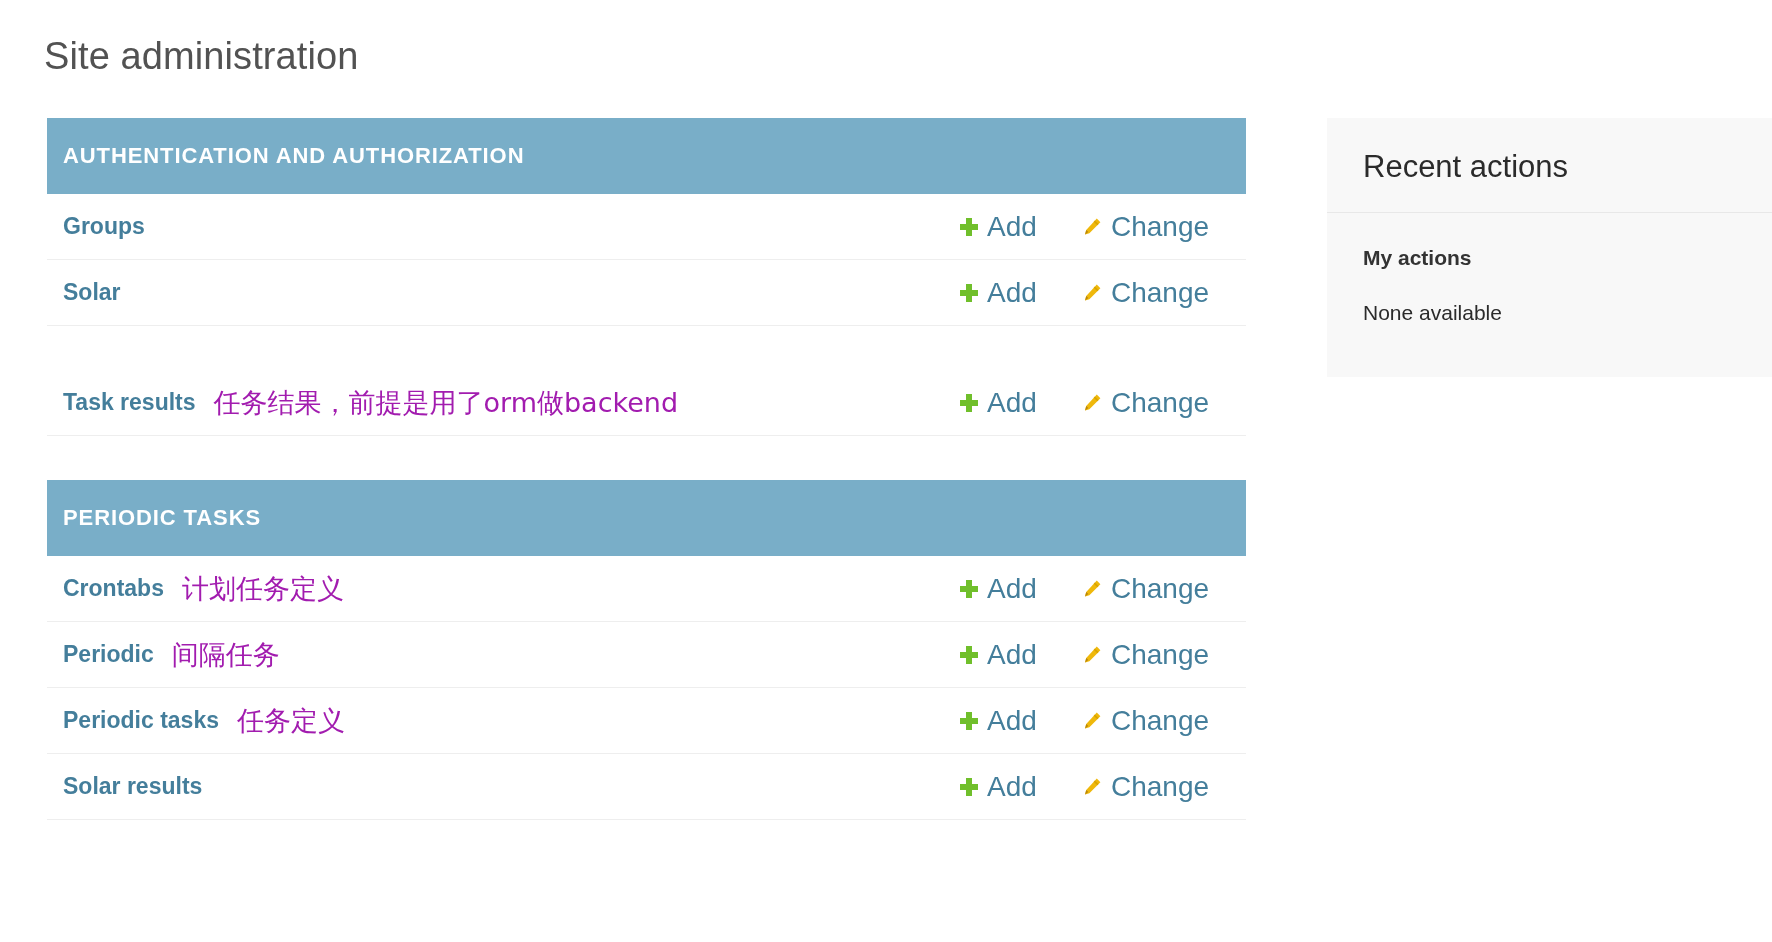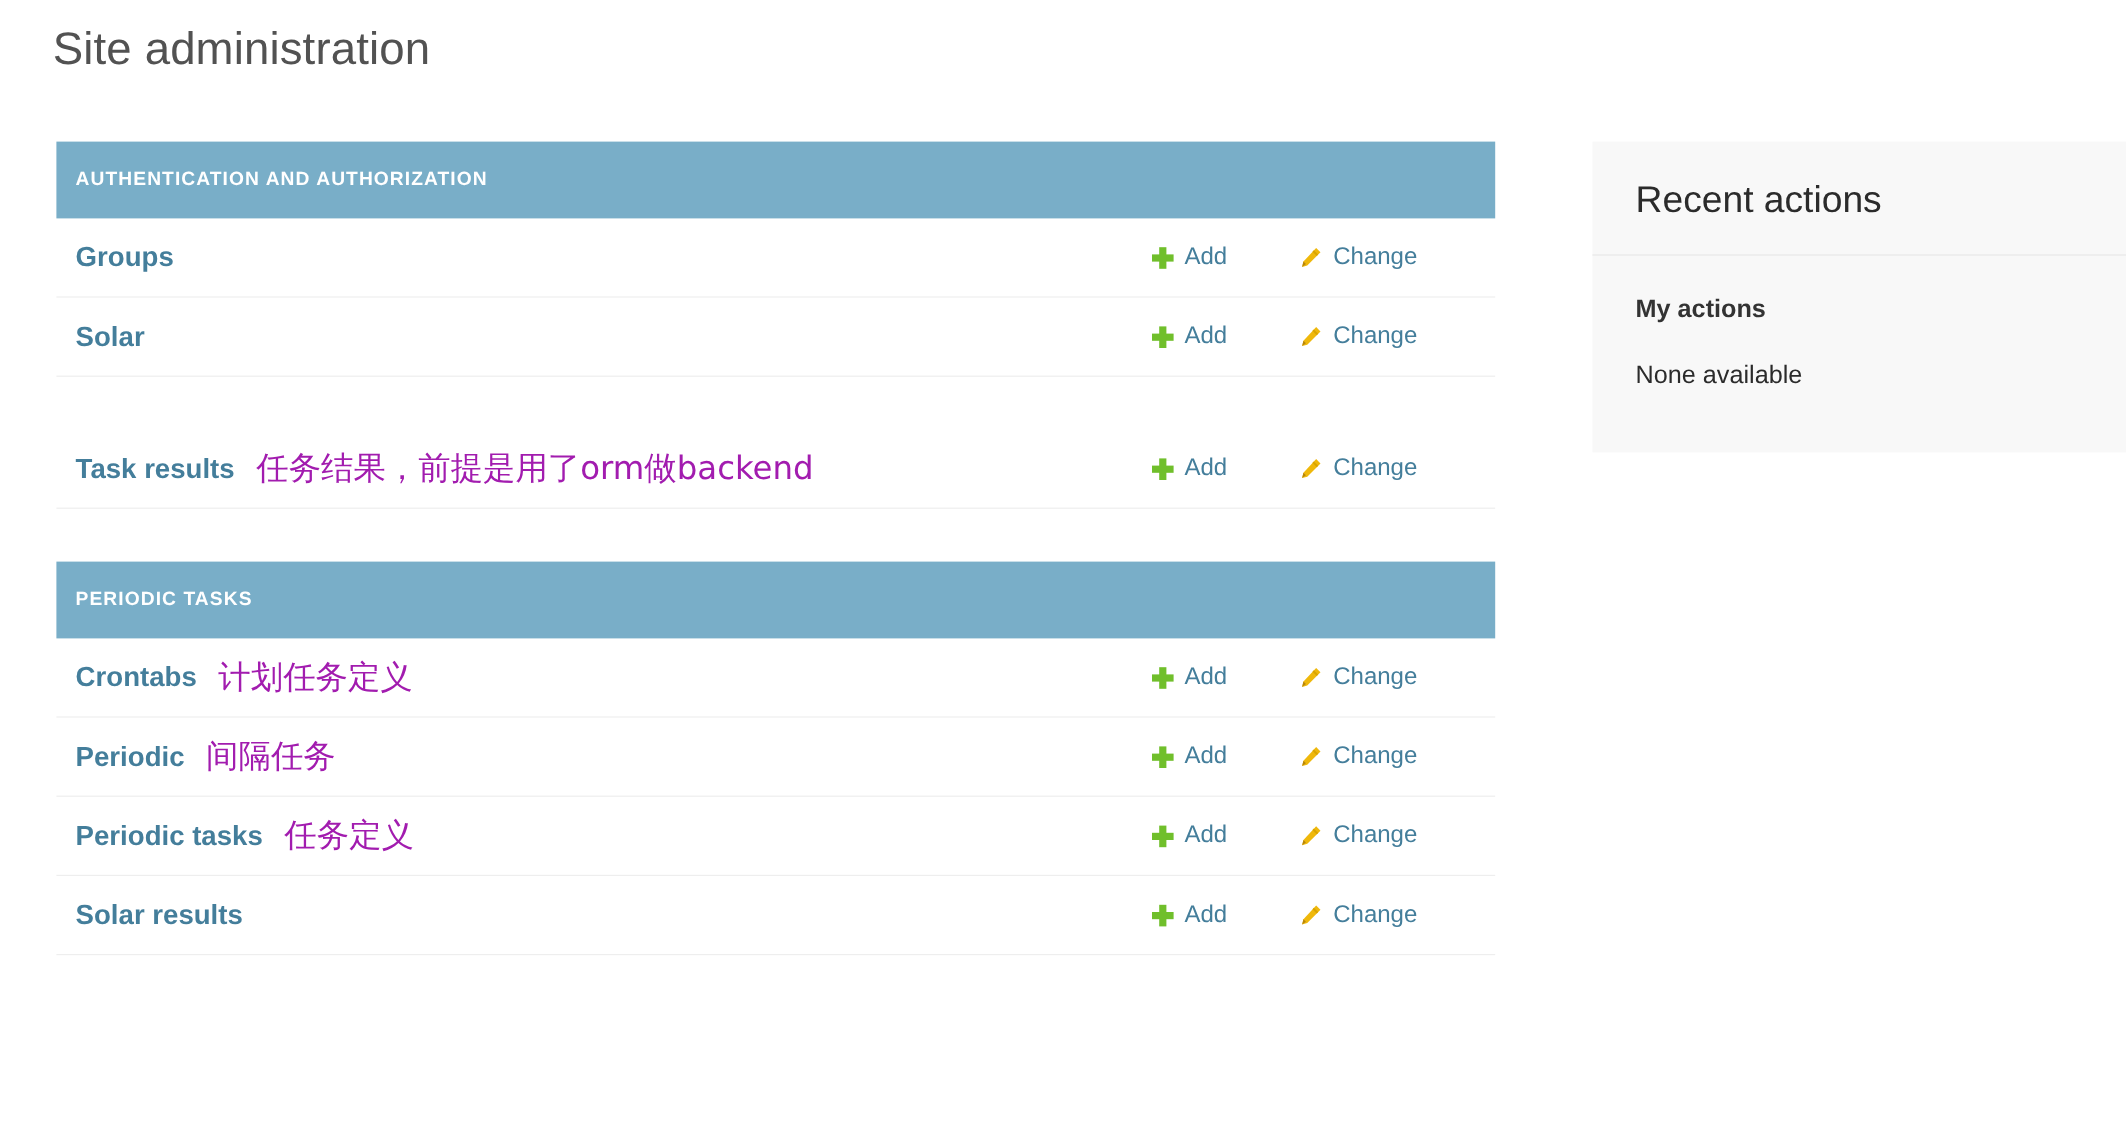--- a/index.html
+++ b/index.html
@@ -17,21 +17,21 @@
     position: relative;
     width: 1772px;
     height: 942px;
     background: #ffffff;
   }
 
   
   .page-title {
     position: absolute;
     left: 44px;
-    top: 20px;
+    top: 35px;
     font-size: 38px;
     font-weight: 400;
     color: #525252;
     letter-spacing: 0.1px;
     white-space: nowrap;
   }
 
   
   .main-col {
     position: absolute;
@@ -42,27 +42,27 @@
 
   .app-module {
     width: 1199px;
     margin-bottom: 44px;
     background: #ffffff;
   }
 
   .module-caption {
     background: #79aec8;
     color: #ffffff;
-    font-size: 16px;
+    font-size: 22px;
     font-weight: bold;
     letter-spacing: 0.9px;
     text-transform: uppercase;
     padding: 19px 0 19px 16px;
     line-height: 1.0;
-    height: 64px;
+    height: 76px;
     display: flex;
     align-items: center;
   }
 
   .model-row {
     display: flex;
     align-items: center;
     height: 66px;
     border-bottom: 1px solid #eeeeee;
     padding: 0 14px 0 16px;
@@ -95,21 +95,21 @@
     align-items: center;
     flex: 0 0 auto;
     text-decoration: none;
   }
 
   .action-add { width: 122px; }
   .action-change { width: 150px; text-align: center; }
 
   .action-label {
     color: #447e9b;
-    font-size: 20px;
+    font-size: 28px;
     font-weight: 400;
     white-space: nowrap;
   }
 
   
   .icon-plus {
     position: relative;
     width: 18px;
     height: 18px;
     margin-right: 9px;

